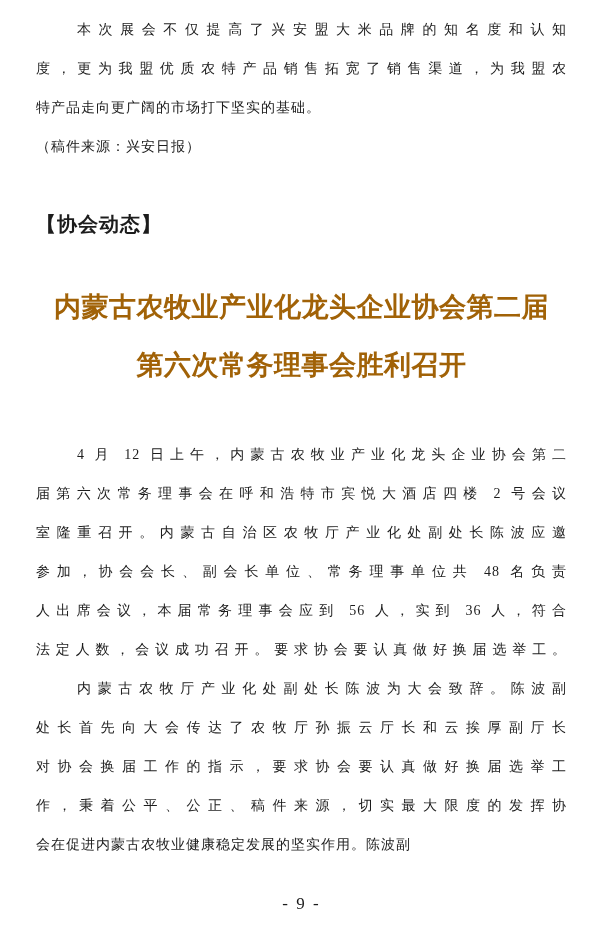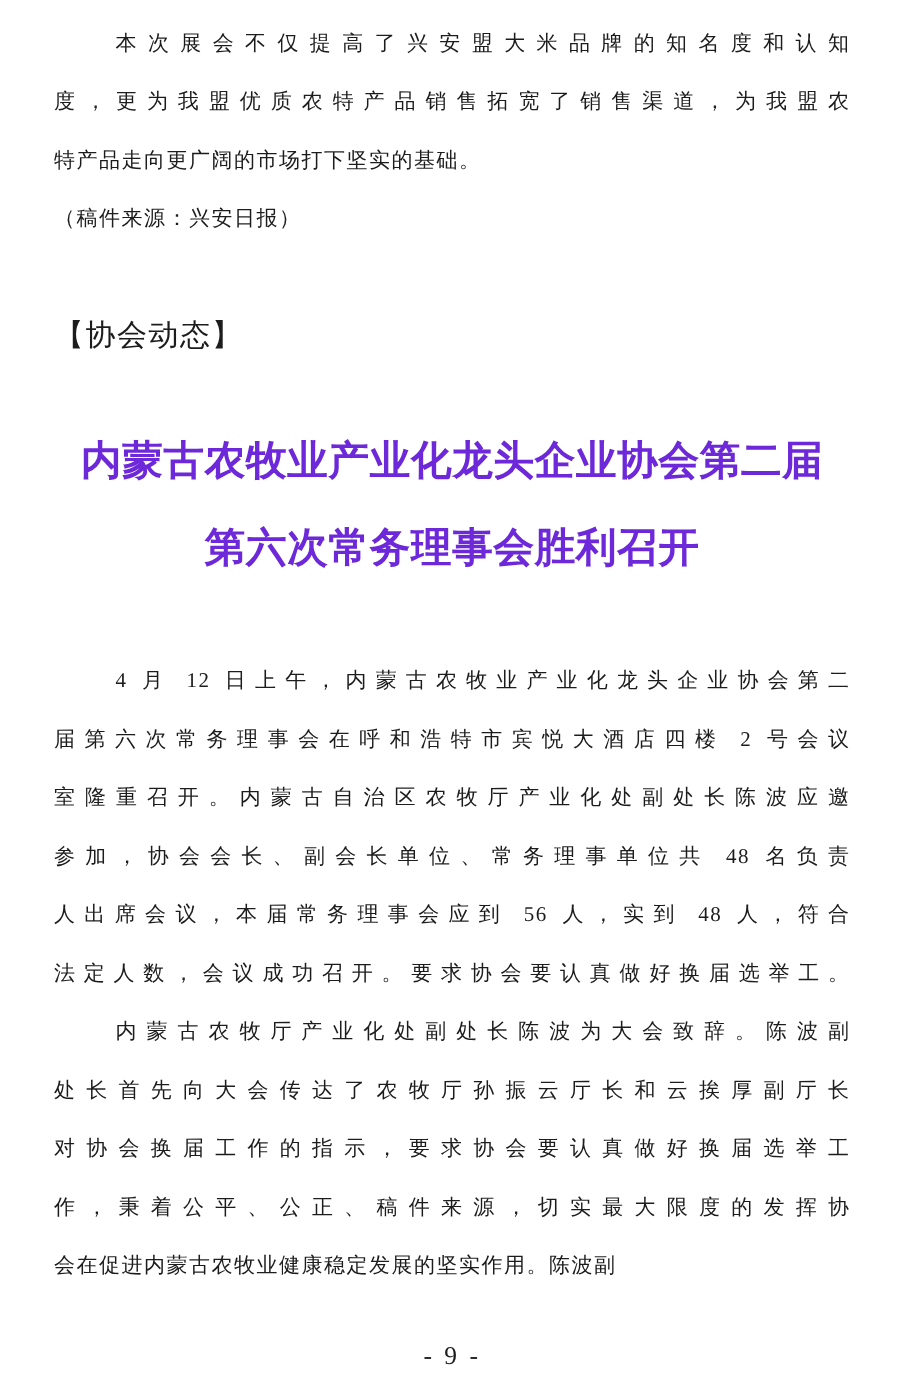--- a/index.html
+++ b/index.html
@@ -39,35 +39,35 @@
   .line.al-right {
     text-align: left;
   }
   
   .section-tag {
     margin-top: 43px;
     font-family: "Liberation Sans", "DejaVu Sans", sans-serif;
     font-size: 20px;
     line-height: 30px;
     letter-spacing: 1px;
-    font-weight: 400;
+    font-weight: 700;
     color: #1c1c1c;
   }
   
   .title {
     margin: 39px 0 0 0;
     font-weight: bold;
   }
   .title .line {
     font-size: 27px;
     line-height: 58px;
     letter-spacing: 0.5px;
     text-align: center;
     font-weight: bold;
-    color: #6d28d9;
+    color: #a16207;
   }
   .body-block {
     margin-top: 41px;
   }
   .page-number {
     margin-top: 30px;
     font-size: 17px;
     line-height: 20px;
     text-align: center;
     letter-spacing: 2px;
@@ -95,21 +95,21 @@
         <div class="line">内蒙古农牧业产业化龙头企业协会第二届</div>
         <div class="line">第六次常务理事会胜利召开</div>
       </h1>
 
     <section class="body-block">
       <div class="para">
           <div class="line indent just">4 月 12 日上午，内蒙古农牧业产业化龙头企业协会第二</div>
           <div class="line just">届第六次常务理事会在呼和浩特市宾悦大酒店四楼 2 号会议</div>
           <div class="line just">室隆重召开。内蒙古自治区农牧厅产业化处副处长陈波应邀</div>
           <div class="line just">参加，协会会长、副会长单位、常务理事单位共 48 名负责</div>
-          <div class="line just">人出席会议，本届常务理事会应到 56 人，实到 48 人，符合</div>
+          <div class="line just">人出席会议，本届常务理事会应到 56 人，实到 36 人，符合</div>
           <div class="line just">法定人数，会议成功召开。要求协会要认真做好换届选举工。</div>
         </div>
       <div class="para">
           <div class="line indent just">内蒙古农牧厅产业化处副处长陈波为大会致辞。陈波副</div>
           <div class="line just">处长首先向大会传达了农牧厅孙振云厅长和云挨厚副厅长</div>
           <div class="line just">对协会换届工作的指示，要求协会要认真做好换届选举工</div>
           <div class="line just">作，秉着公平、公正、稿件来源，切实最大限度的发挥协</div>
           <div class="line">会在促进内蒙古农牧业健康稳定发展的坚实作用。陈波副</div>
         </div>
     </section>

